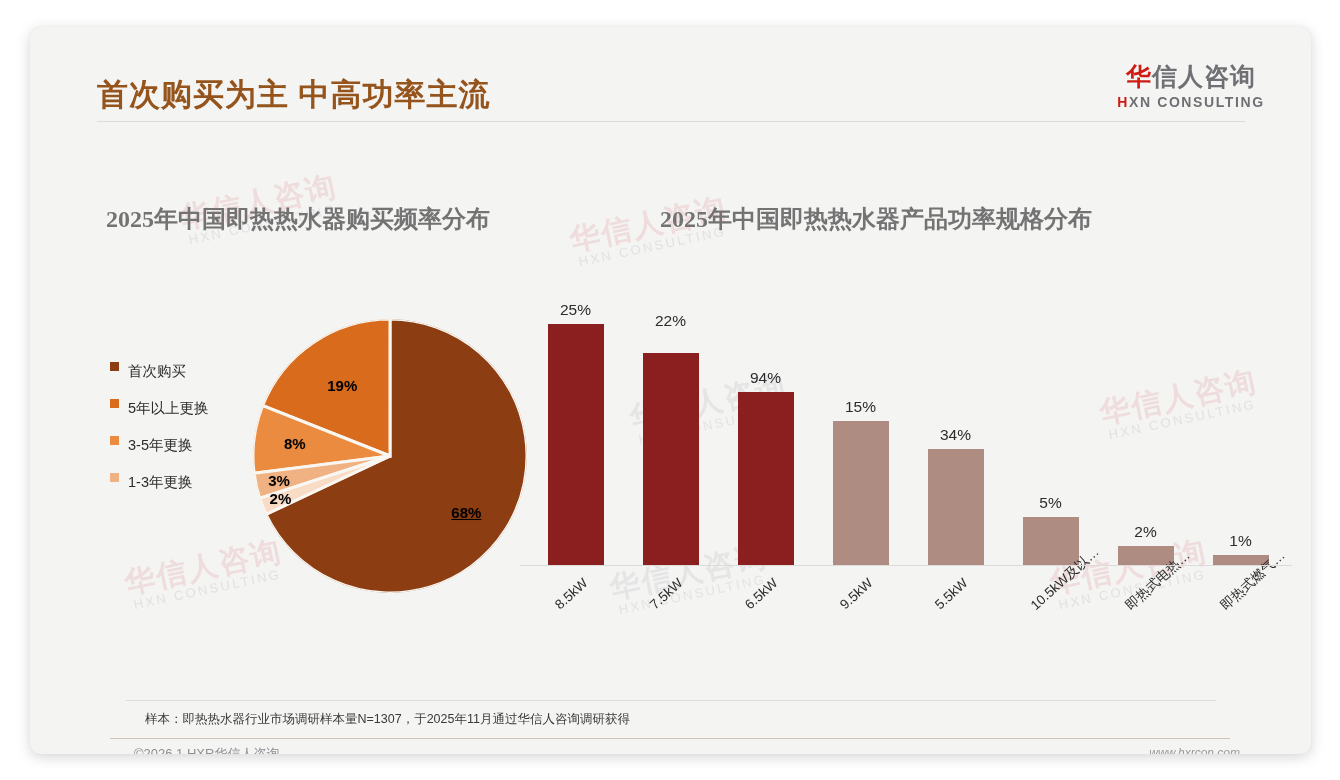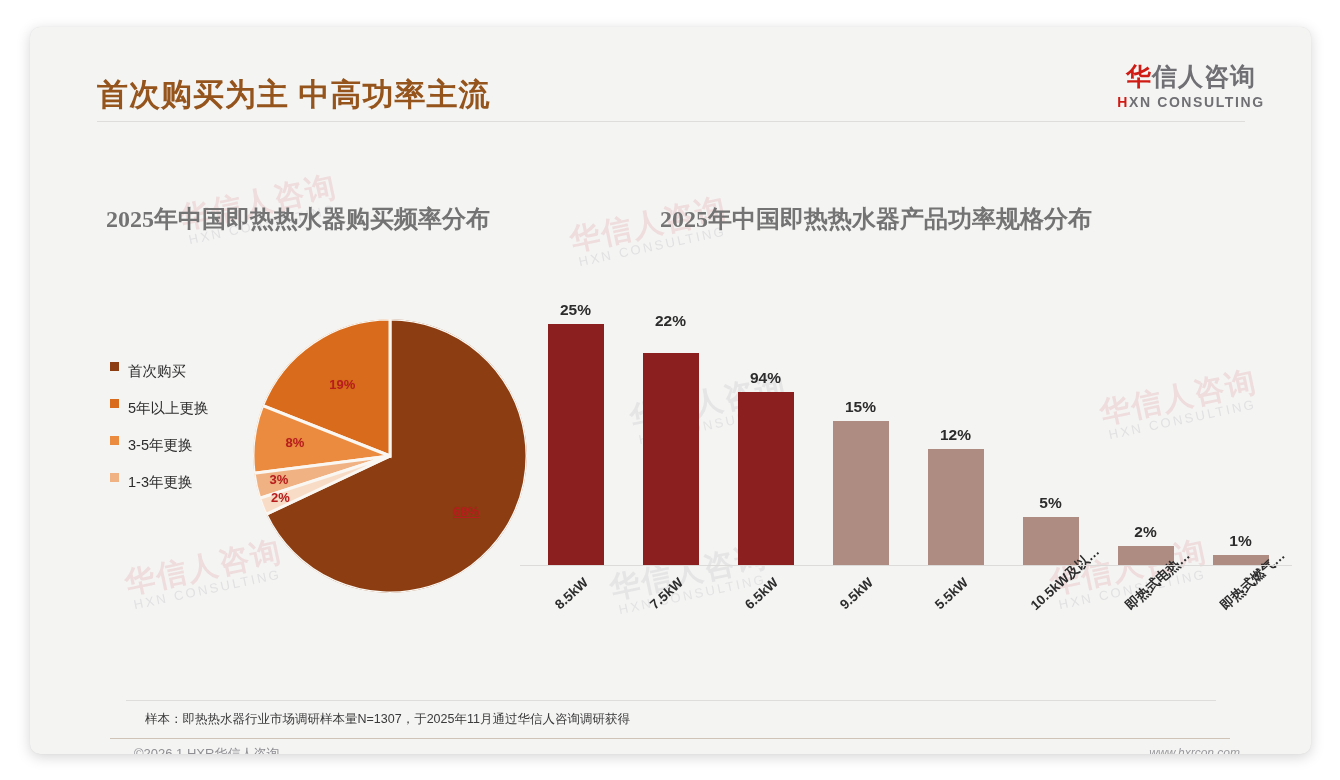--- a/index.html
+++ b/index.html
@@ -128,32 +128,32 @@
     flex: 0 0 9px;
     margin-right: 9px;
   }
   .legend-label {
     font-size: 14.5px;
     color: #2c2c2c;
     white-space: nowrap;
   }
   .pie-val {
     position: absolute;
-    font-size: 13px;
-    font-weight: bold;
-    color: #b91c1c;
+    font-size: 15px;
+    font-weight: bold;
+    color: #000000;
     white-space: nowrap;
     text-shadow: 0 0 2px rgba(0,0,0,0.08);
   }
 
   
   #bar-wrap {
     position: absolute;
     left: 470px; top: 250px;
-    width: 800px; height: 370px; font-weight: bold;
+    width: 800px; height: 370px;
   }
   #bar-plot {
     position: absolute;
     left: 28px; top: 28px;
     width: 760px; height: 260px;
   }
   #bar-axis {
     position: absolute;
     left: 20px; top: 288px;
     width: 772px; height: 1px;
@@ -322,21 +322,21 @@
           <div class="bar-value" style="bottom: 178.333px;">94%</div>
           <div class="bar-cat" style="left: 4px;">6.5kW</div>
         </div>
         <div class="bar-col" style="left: 304.5px; height: 260px;">
           <div class="bar-rect" style="height: 144.444px; background: rgb(174, 140, 130);"></div>
           <div class="bar-value" style="bottom: 149.444px;">15%</div>
           <div class="bar-cat" style="left: 4px;">9.5kW</div>
         </div>
         <div class="bar-col" style="left: 399.5px; height: 260px;">
           <div class="bar-rect" style="height: 115.556px; background: rgb(174, 140, 130);"></div>
-          <div class="bar-value" style="bottom: 120.556px;">12%</div>
+          <div class="bar-value" style="bottom: 120.556px;">34%</div>
           <div class="bar-cat" style="left: 4px;">5.5kW</div>
         </div>
         <div class="bar-col" style="left: 494.5px; height: 260px;">
           <div class="bar-rect" style="height: 48.1481px; background: rgb(174, 140, 130);"></div>
           <div class="bar-value" style="bottom: 53.1481px;">5%</div>
           <div class="bar-cat" style="left: 4px;">10.5kW及以…</div>
         </div>
         <div class="bar-col" style="left: 589.5px; height: 260px;">
           <div class="bar-rect" style="height: 19.2593px; background: rgb(174, 140, 130);"></div>
           <div class="bar-value" style="bottom: 24.2593px;">2%</div>

